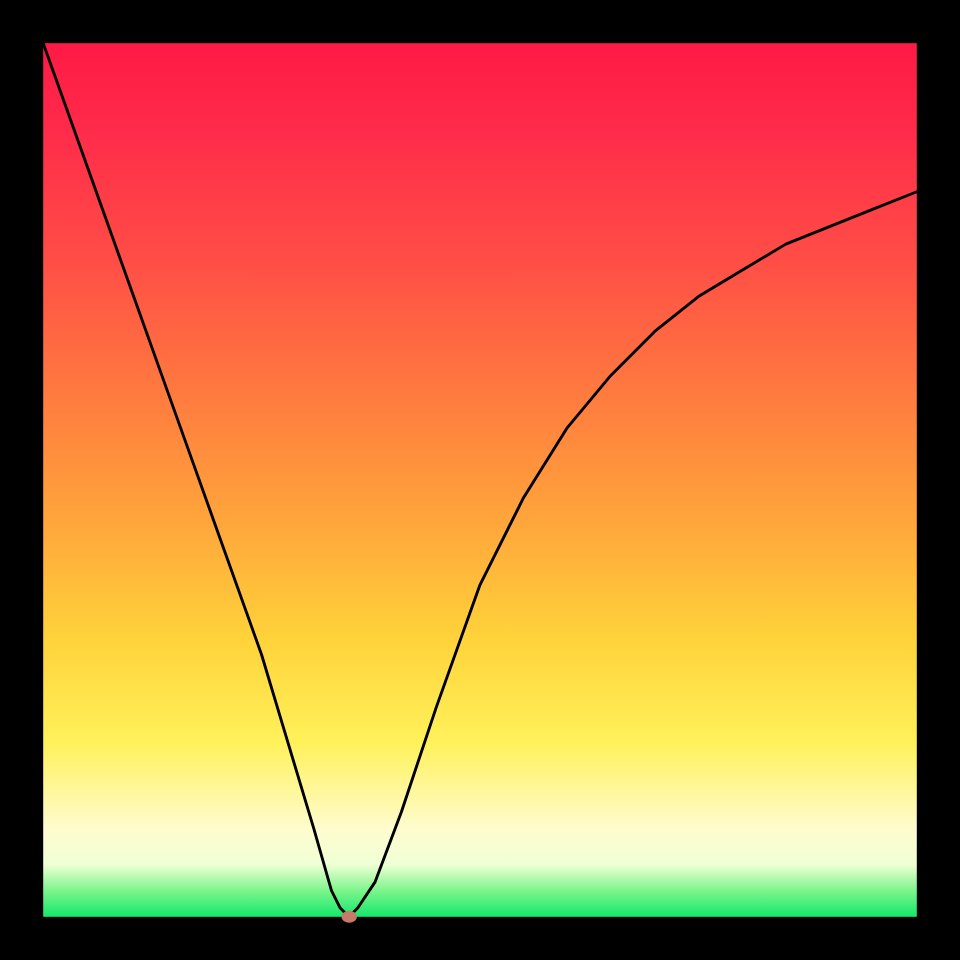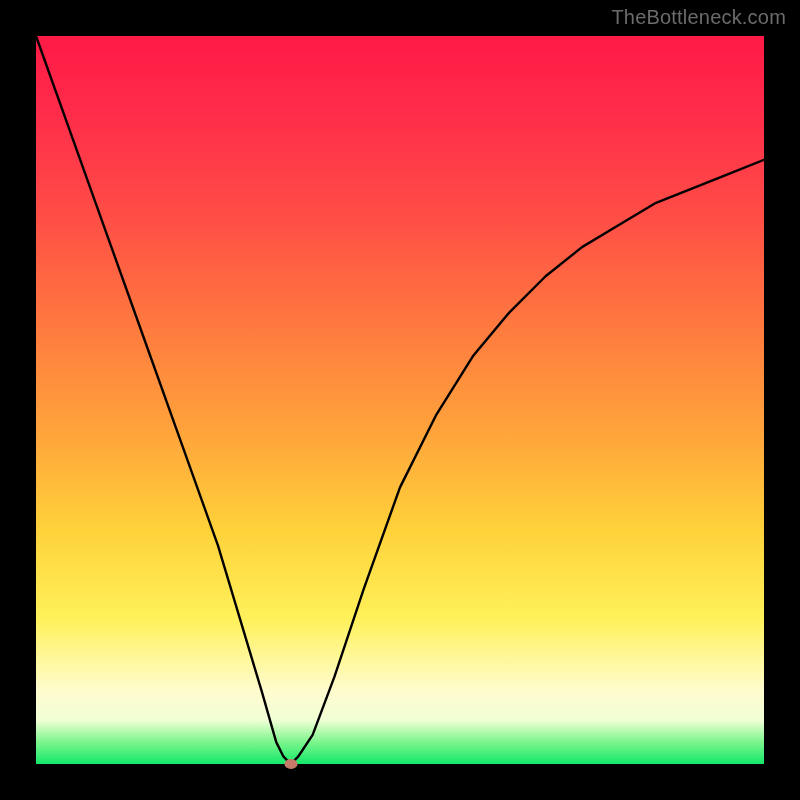--- a/index.html
+++ b/index.html
@@ -60,21 +60,20 @@
     right: 14px;
     color: #6b6b6b;
     font-size: 20px;
     letter-spacing: 0.2px;
   }
 </style>
 </head>
 <body>
 
 <div class="frame">
-  <div class="watermark">TheBottleneck.com</div>
 
   <div class="plot-area">
     <svg class="curve" viewBox="0 0 728 728" preserveAspectRatio="none">
       <path id="curve-path" fill="none" stroke="#000" stroke-width="2.4" stroke-linejoin="round" stroke-linecap="round" d="M0.00 0.00 L36.40 101.92 L72.80 203.84 L109.20 305.76 L145.60 407.68 L182.00 509.60 L203.84 582.40 L225.68 655.20 L240.24 706.16 L247.52 720.72 L254.80 728.00 L262.08 720.72 L276.64 698.88 L298.48 640.64 L327.60 553.28 L364.00 451.36 L400.40 378.56 L436.80 320.32 L473.20 276.64 L509.60 240.24 L546.00 211.12 L582.40 189.28 L618.80 167.44 L655.20 152.88 L691.60 138.32 L728.00 123.76"></path>
     </svg>
     <div id="min-marker" class="marker" style="left: 254.8px; top: 728px; background: rgb(199, 122, 105);"></div>
   </div>
 </div>
 
 </body></html>

